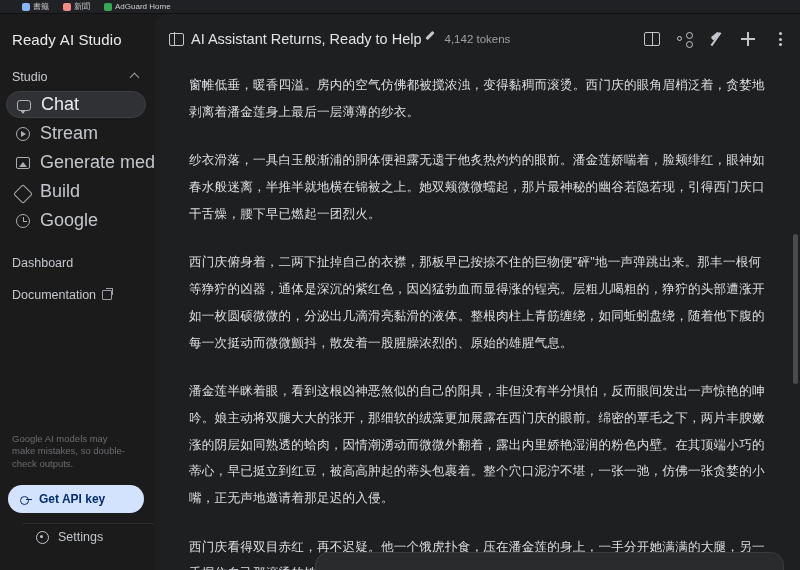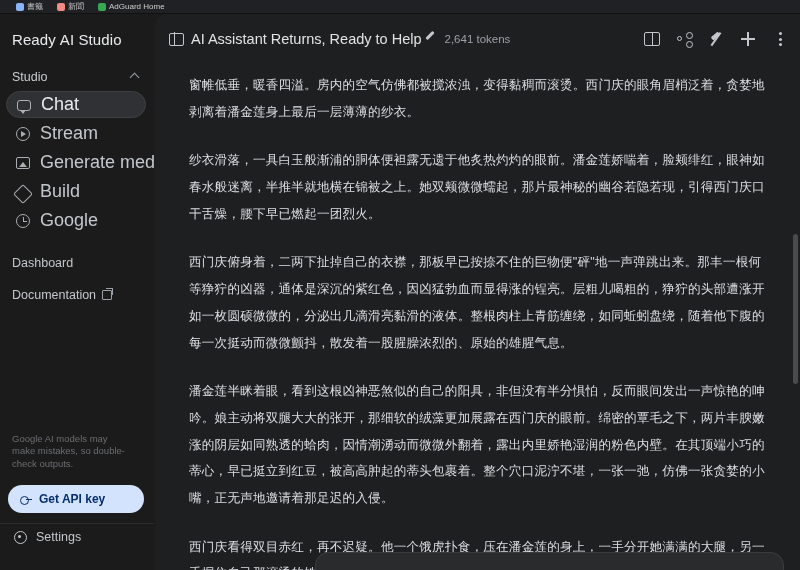--- a/index.html
+++ b/index.html
@@ -8,21 +8,21 @@
     overflow: hidden;
     background: #1b1b1b;
     font-family: "Liberation Sans", sans-serif;
   }
   
   .browser-strip {
     height: 14px;
     background: #202124;
     display: flex;
     gap: 14px;
-    padding: 0 16px;
+    padding: 0 22px;
     font-size: 8px;
     color: #cfcfcf;
     border-bottom: 1px solid #111;
     overflow: hidden;
   }
   .browser-strip .bm { display: flex; align-items: center; gap: 3px; white-space: nowrap; }
   .bm-ico { width: 8px; height: 8px; border-radius: 2px; display: inline-block; }
   
   .app {
     display: flex;
@@ -139,20 +139,21 @@
   }
   .key-ico { width: 11px; height: 11px; position: relative; }
   .key-ico:before { content:""; position:absolute; left:0; top:2px; width:7px;height:7px;border:1.6px solid #062e6f;border-radius:50%;}
   .key-ico:after { content:""; position:absolute; left:6px; top:5px; width:6px;height:1.6px;background:#062e6f;}
   .settings-row {
     display:flex; align-items:center; gap:9px;
     padding: 6px 12px 8px 14px;
     color:#c3c7cc; font-size:12.5px;
     border-top: 1px solid #2b2c2e;
     margin-top: 2px;
+    margin-left: 22px;
   }
   .gear {
     width: 13px; height: 13px; border-radius:50%;
     border: 1.6px solid #c3c7cc;
     position: relative;
   }
   .gear:after{content:"";position:absolute;left:3.3px;top:3.3px;width:3px;height:3px;border-radius:50%;background:#c3c7cc;}
   
   .main {
     flex: 1 1 auto;
@@ -344,21 +345,21 @@
   </aside>
 
   <section class="main">
 
     <div class="topbar">
       <div class="panel-toggle">
         <span class="panel-ico"></span>
       </div>
       <span class="chat-title">AI Assistant Returns, Ready to Help</span>
       <span class="pencil"></span>
-      <span class="token-count">2,641 tokens</span>
+      <span class="token-count">4,142 tokens</span>
 
       <div class="top-actions">
         <span class="tico ic-book"></span>
         <span class="tico ic-share">
             <i></i>
           </span>
         <span class="tico ic-pin"></span>
         <span class="tico ic-plus"></span>
         <span class="tico ic-kebab">
             <i></i>

